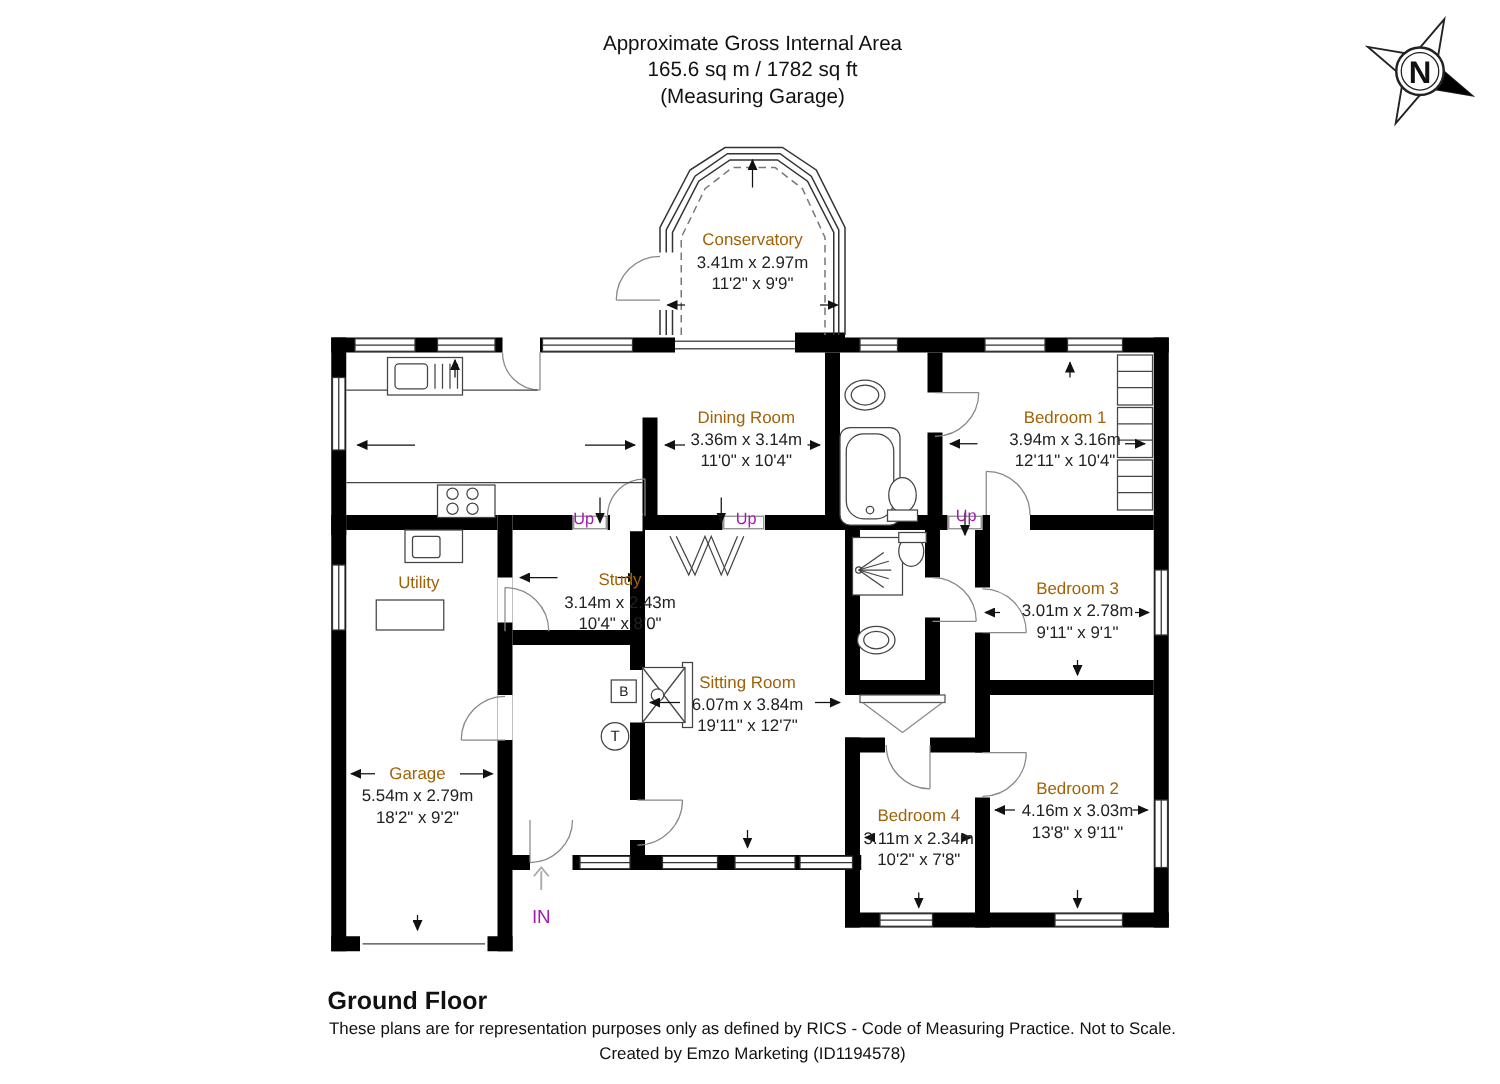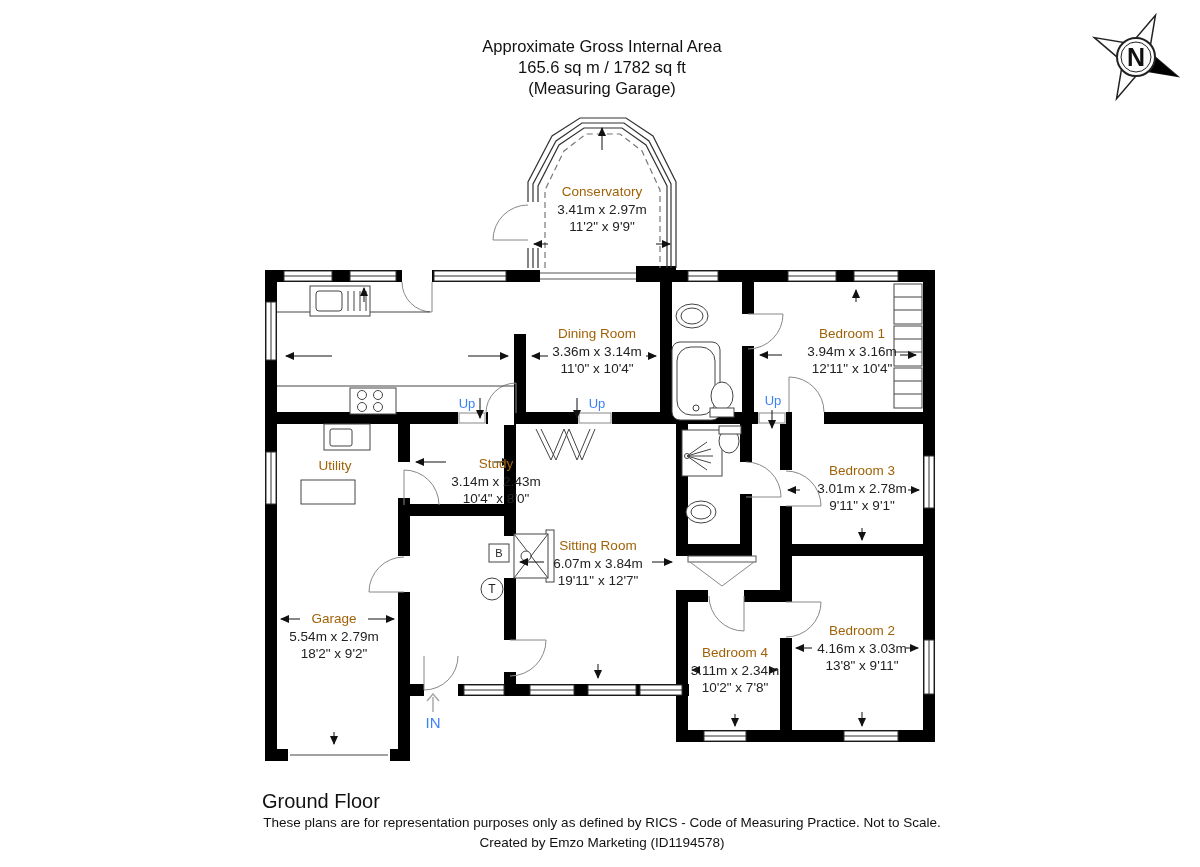--- a/index.html
+++ b/index.html
@@ -1,27 +1,27 @@
 <!DOCTYPE html>
 <html><head>
 <meta charset="utf-8">
 <style>
   html,body{margin:0;padding:0;background:#fff;}
   #page{position:relative;width:1200px;height:867px;background:#fff;overflow:hidden;
         font-family:"Liberation Sans","DejaVu Sans",sans-serif;color:#111;}
   #plan-svg{position:absolute;left:0;top:0;}
   .abs{position:absolute;}
-  .title-block{left:602px;top:36px;transform:translateX(-50%);text-align:center;
+  .title-block{left:602px;top:25px;transform:translateX(-50%);text-align:center;
                font-size:16.5px;line-height:21px;white-space:nowrap;}
   .room-label{position:absolute;transform:translateX(-50%);text-align:center;
               font-size:13.5px;line-height:17.5px;white-space:nowrap;color:#222;}
   .room-label .rname{color:#a16207;}
-  .ann{position:absolute;transform:translate(-50%,-50%);font-size:13px;color:#3b82f6;white-space:nowrap;}
+  .ann{position:absolute;transform:translate(-50%,-50%);font-size:13px;color:#a21caf;white-space:nowrap;margin-top:12px;}
   .in-label{font-size:15px;}
-  .footer-floor{left:262px;top:790px;font-size:20px;font-weight:normal;}
+  .footer-floor{left:262px;top:790px;font-size:20px;font-weight:bold;}
   .footer-disclaimer{left:602px;top:815px;transform:translateX(-50%);font-size:13.5px;white-space:nowrap;}
   .footer-credit{left:602px;top:835px;transform:translateX(-50%);font-size:13.5px;white-space:nowrap;}
 </style>
 </head>
 <body>
 
 <div id="page">
 
 <svg id="plan-svg" width="1200" height="867" viewBox="0 0 1200 867">
   <defs>

